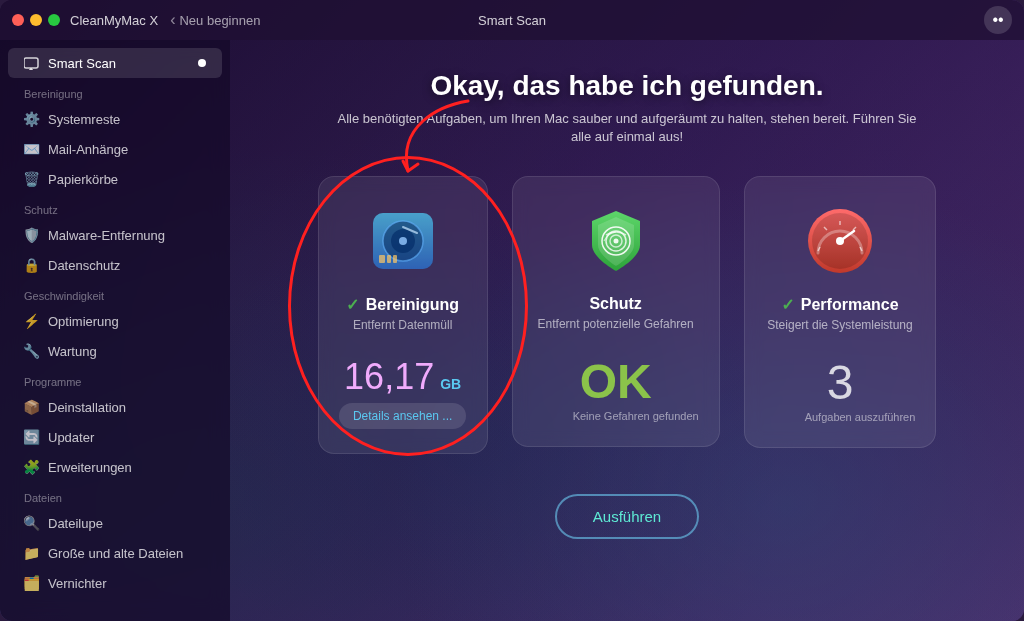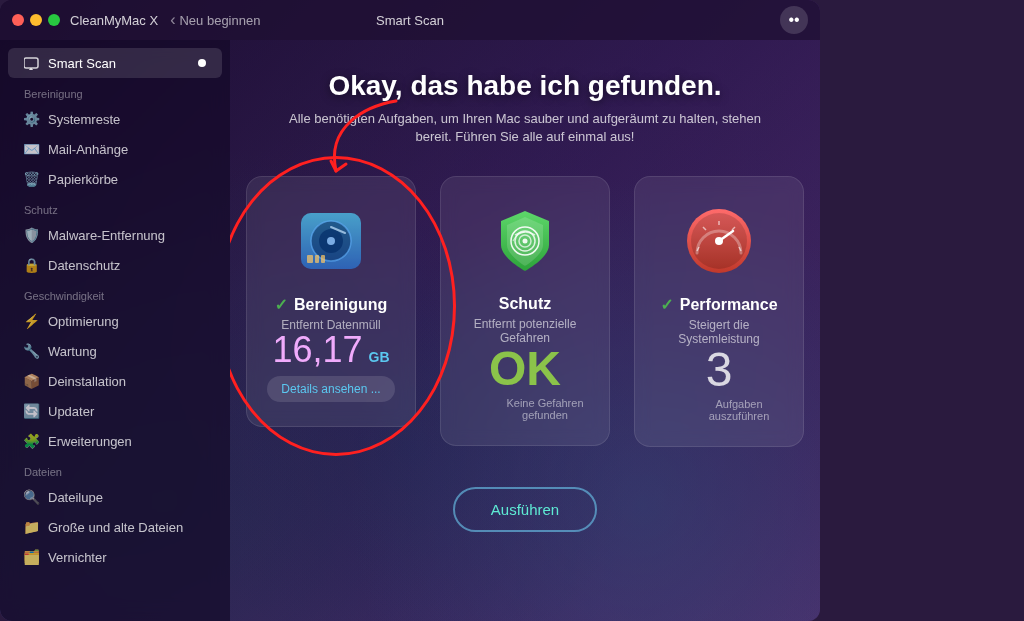--- a/index.html
+++ b/index.html
@@ -5,21 +5,21 @@
     * { margin: 0; padding: 0; box-sizing: border-box; }
     body {
       width: 1024px;
       height: 621px;
       overflow: hidden;
       font-family: -apple-system, BlinkMacSystemFont, 'Helvetica Neue', sans-serif;
       background: #2a1a3e;
     }
 
     .window {
-      width: 820px;
+      width: 1024px;
       height: 621px;
       display: flex;
       flex-direction: column;
       border-radius: 12px;
       overflow: hidden;
       position: relative;
     }
 
     
     .bg {
@@ -273,21 +273,21 @@
     }
 
     .card-checkmark {
       color: #4CAF50;
       font-size: 16px;
     }
 
     .card-subtitle {
       color: rgba(255,255,255,0.6);
       font-size: 12px;
-      margin-bottom: 0;
+      margin-bottom: 27px;
       text-align: center;
     }
 
     .card-value {
       font-size: 36px;
       font-weight: 300;
       color: #f0abfc;
       line-height: 1;
     }
 
@@ -432,20 +432,21 @@
       <div class="sidebar-section-label">Geschwindigkeit</div>
       <div class="sidebar-item">
         <span class="sidebar-icon">⚡</span>
         <span>Optimierung</span>
       </div>
       <div class="sidebar-item">
         <span class="sidebar-icon">🔧</span>
         <span>Wartung</span>
       </div>
 
+      <div class="sidebar-section-label">Programme</div>
       <div class="sidebar-item">
         <span class="sidebar-icon">📦</span>
         <span>Deinstallation</span>
       </div>
       <div class="sidebar-item">
         <span class="sidebar-icon">🔄</span>
         <span>Updater</span>
       </div>
       <div class="sidebar-item">
         <span class="sidebar-icon">🧩</span>

